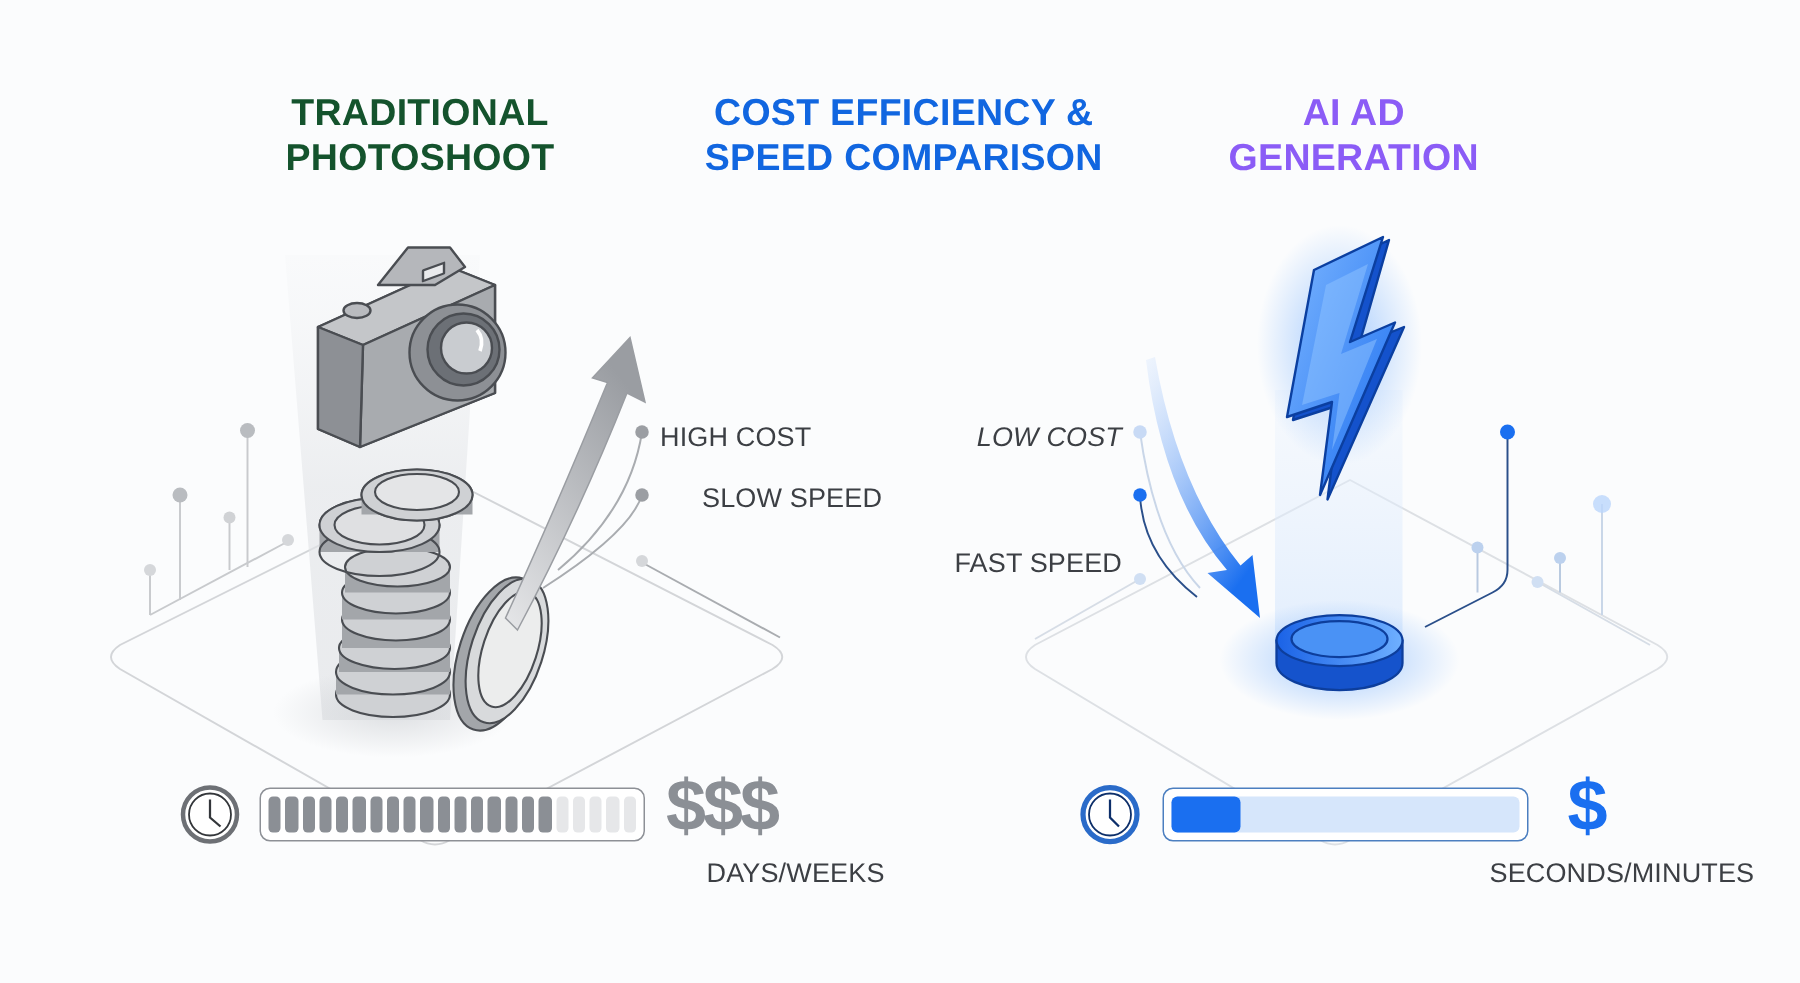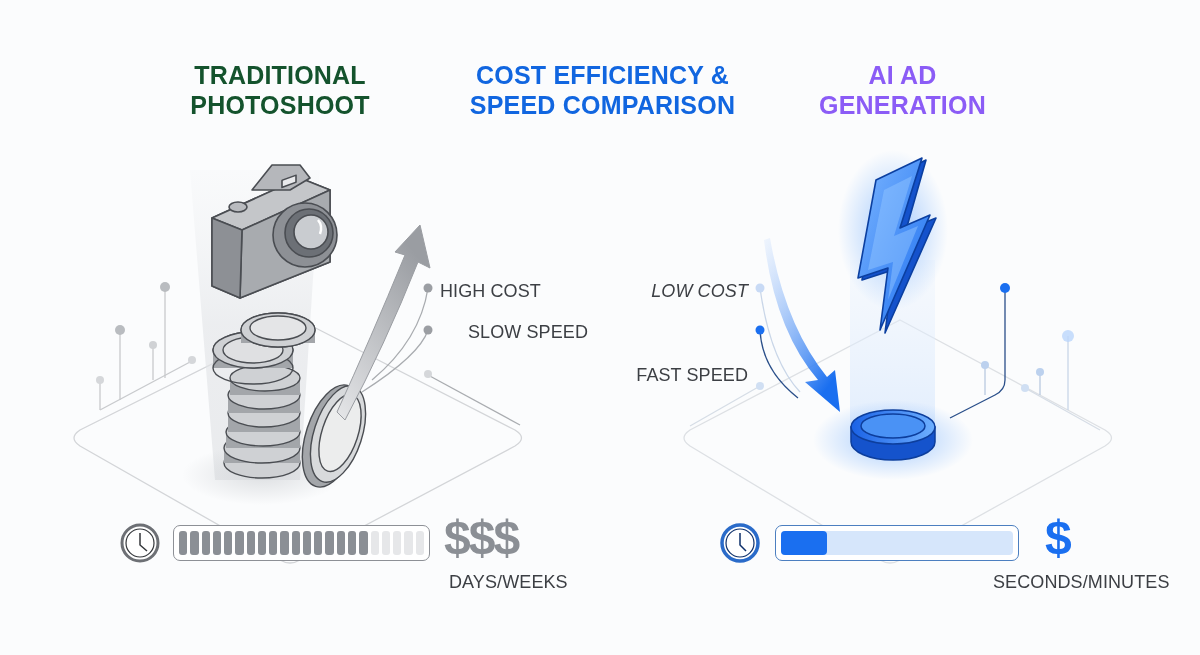--- a/index.html
+++ b/index.html
@@ -228,21 +228,21 @@
     <div class="seg"></div>
     <div class="seg"></div>
     <div class="seg"></div>
     <div class="seg off"></div>
     <div class="seg off"></div>
     <div class="seg off"></div>
     <div class="seg off"></div>
     <div class="seg off"></div>
 </div>
 <div class="dollar" style="left:444px;top:510px;font-size:48px;color:#8b8f95;letter-spacing:-2px;">$$$</div>
-<div class="label" style="left:449px;top:572px;">DAYS/WEEKS</div>
+<div class="label" style="left:471px;top:572px;">DAYS/WEEKS</div>
 
 <div class="bar" id="bar-right">
   <div class="track">
       <div class="fill" style="width: 20%;"></div>
     </div>
 </div>
 <div class="dollar" style="left:1045px;top:510px;font-size:48px;color:#1a6ff0;">$</div>
 <div class="label" style="left:993px;top:572px;">SECONDS/MINUTES</div>
 
 </body></html>

